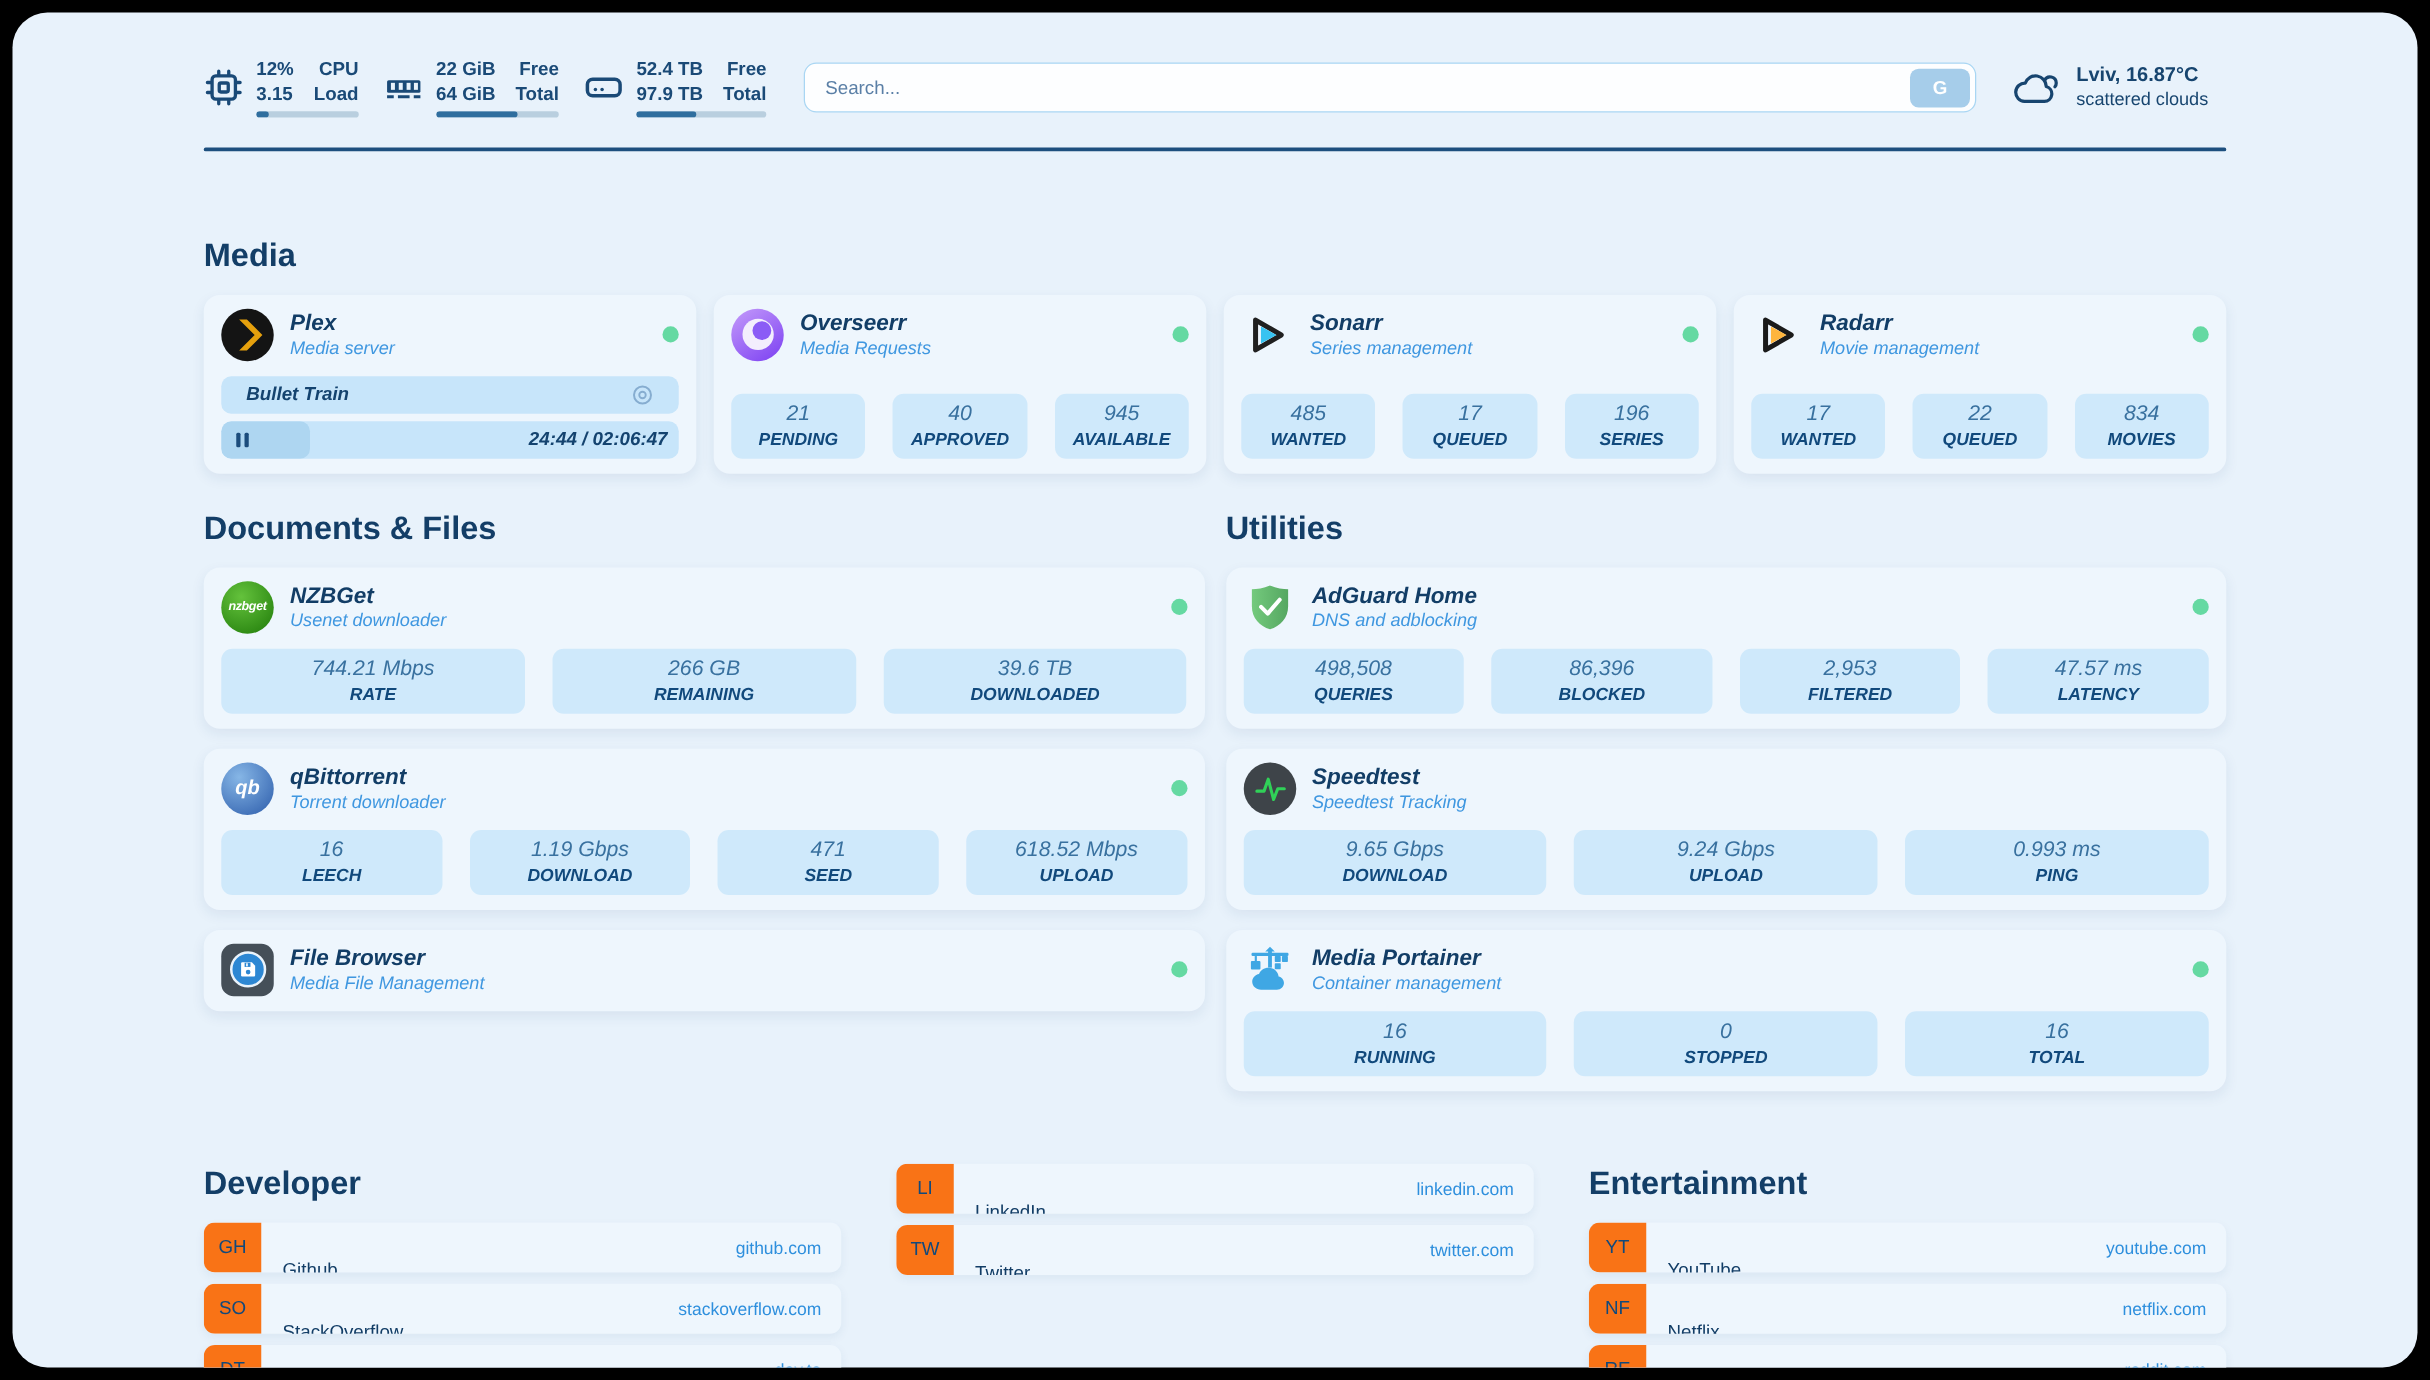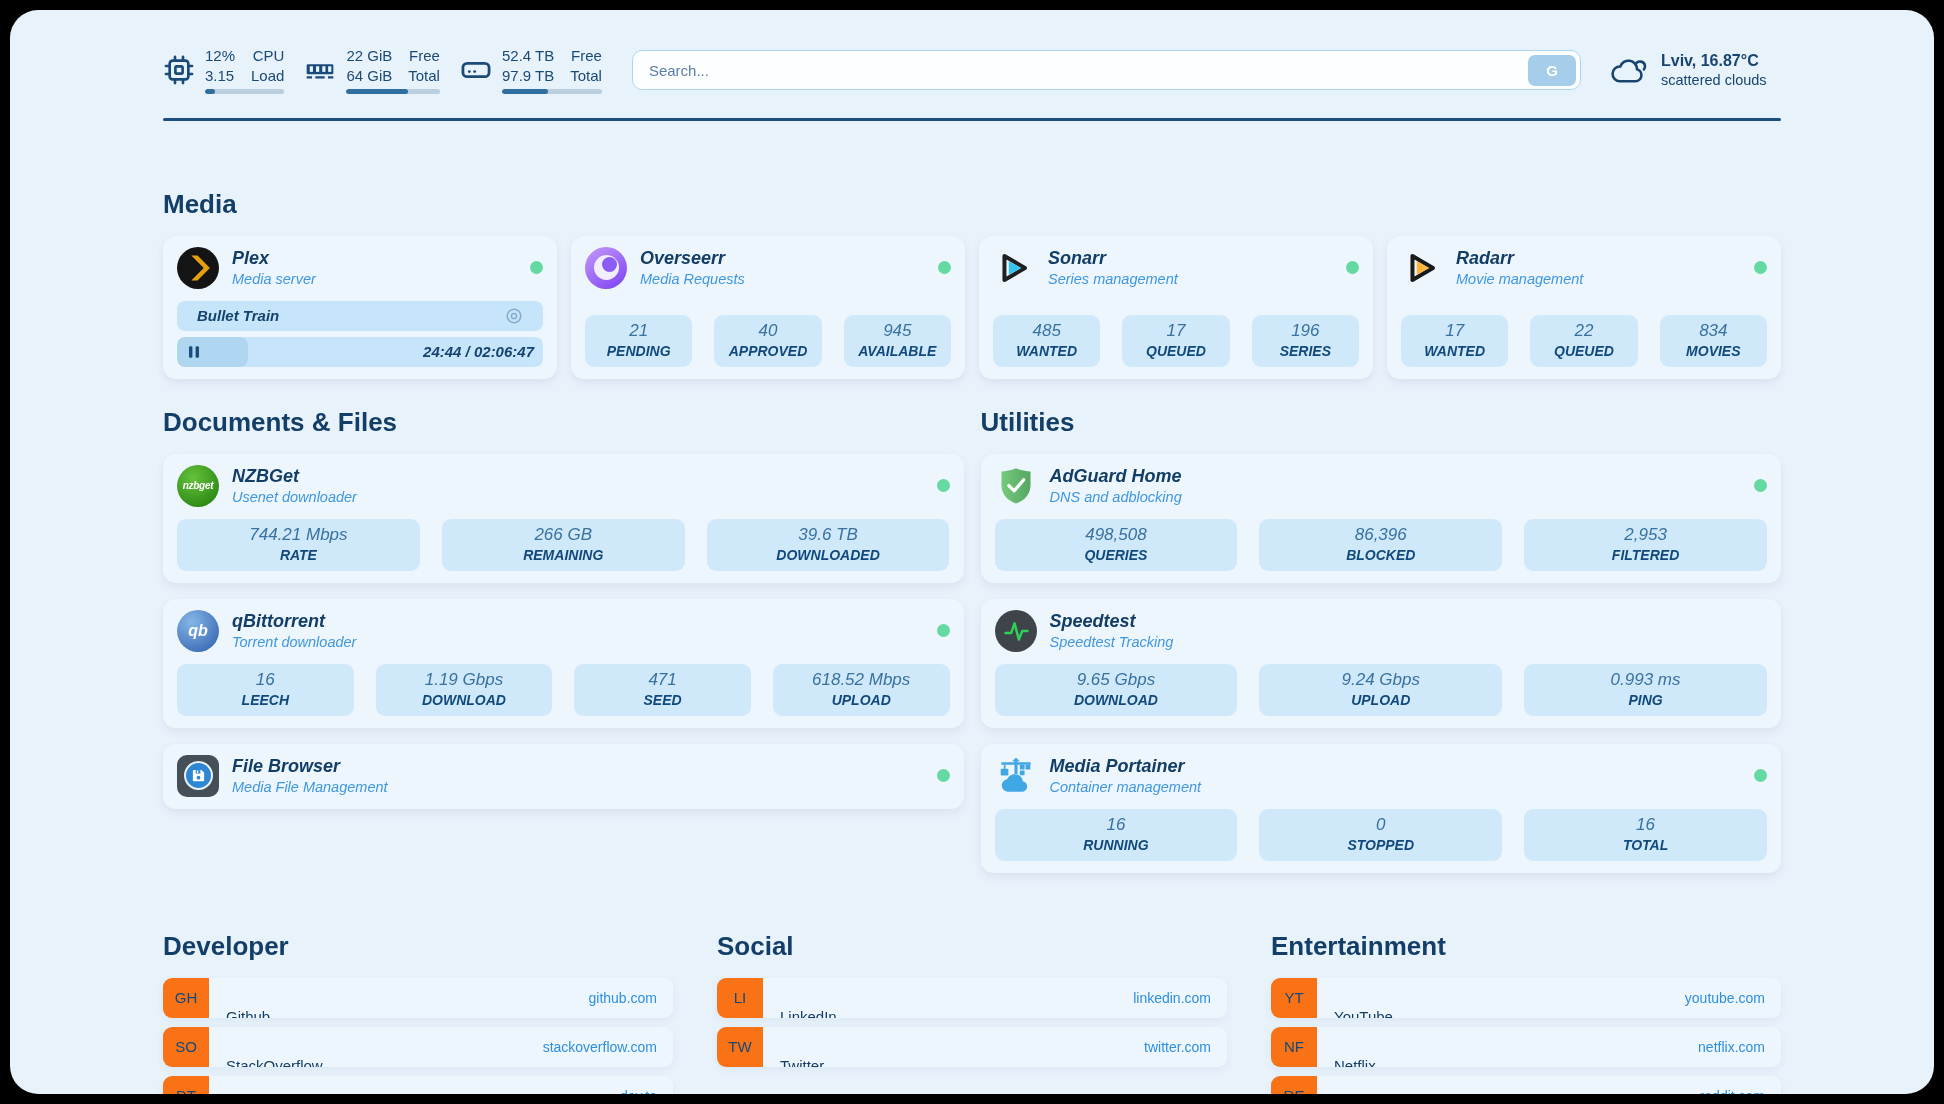--- a/index.html
+++ b/index.html
@@ -19,21 +19,21 @@
   }
   .content { width:1618px; margin:0 auto; padding-top:36px; }
 
   
   header { display:flex; align-items:center; }
   .sys-stats { display:flex; gap:20px; align-items:center; }
   .sys-stat { display:flex; gap:10px; align-items:center; }
   .sys-icon { width:32px; height:32px; flex:none; color:#1a4a77; }
   .sys-rows {
     display:grid; grid-template-columns:auto auto; column-gap:16px;
-    font-size:15px; line-height:1.3; color:#1a4a77; font-weight:400;
+    font-size:15px; line-height:1.3; color:#1a4a77; font-weight:700;
   }
   .sys-label { text-align:right; }
   .sys-bar { margin-top:4px; height:5px; background:#b9cfdf; border-radius:3px; overflow:hidden; }
   .sys-bar-fill { height:100%; background:#2f6e9e; border-radius:3px; }
 
   .search-box {
     flex:1; margin:0 28px 0 30px; height:40px;
     background:#fdfeff; border:1.5px solid #a9d6f3; border-radius:10px;
     display:flex; align-items:center; padding:0 4px 0 14px;
   }
@@ -451,20 +451,24 @@
             <div class="stat-value">498,508</div>
             <div class="stat-label">QUERIES</div>
           </div>
           <div class="stat">
             <div class="stat-value">86,396</div>
             <div class="stat-label">BLOCKED</div>
           </div>
           <div class="stat">
             <div class="stat-value">2,953</div>
             <div class="stat-label">FILTERED</div>
+          </div>
+          <div class="stat">
+            <div class="stat-value">47.57 ms</div>
+            <div class="stat-label">LATENCY</div>
           </div>
         </div>
       </div>
 
       <div class="card">
         <div class="card-head">
           <div class="app-icon icon-speedtest">
             <svg width="42" height="42" viewBox="0 0 44 44">
               <polyline points="11,24 17,24 20.5,14 25,31 28.5,22 34,22" stroke="#30d158" stroke-width="2.6" fill="none" stroke-linecap="round" stroke-linejoin="round"></polyline>
             </svg>
@@ -543,21 +547,20 @@
         <div class="link-url">stackoverflow.com</div>
       </div>
       <div class="link-row">
         <div class="link-badge">DT</div>
         <div class="link-name">DEV</div>
         <div class="link-url">dev.to</div>
       </div>
     </div>
 
     <div>
-      <h2 class="section-title">Social</h2>
       <div class="link-row">
         <div class="link-badge">LI</div>
         <div class="link-name">LinkedIn</div>
         <div class="link-url">linkedin.com</div>
       </div>
       <div class="link-row">
         <div class="link-badge">TW</div>
         <div class="link-name">Twitter</div>
         <div class="link-url">twitter.com</div>
       </div>

